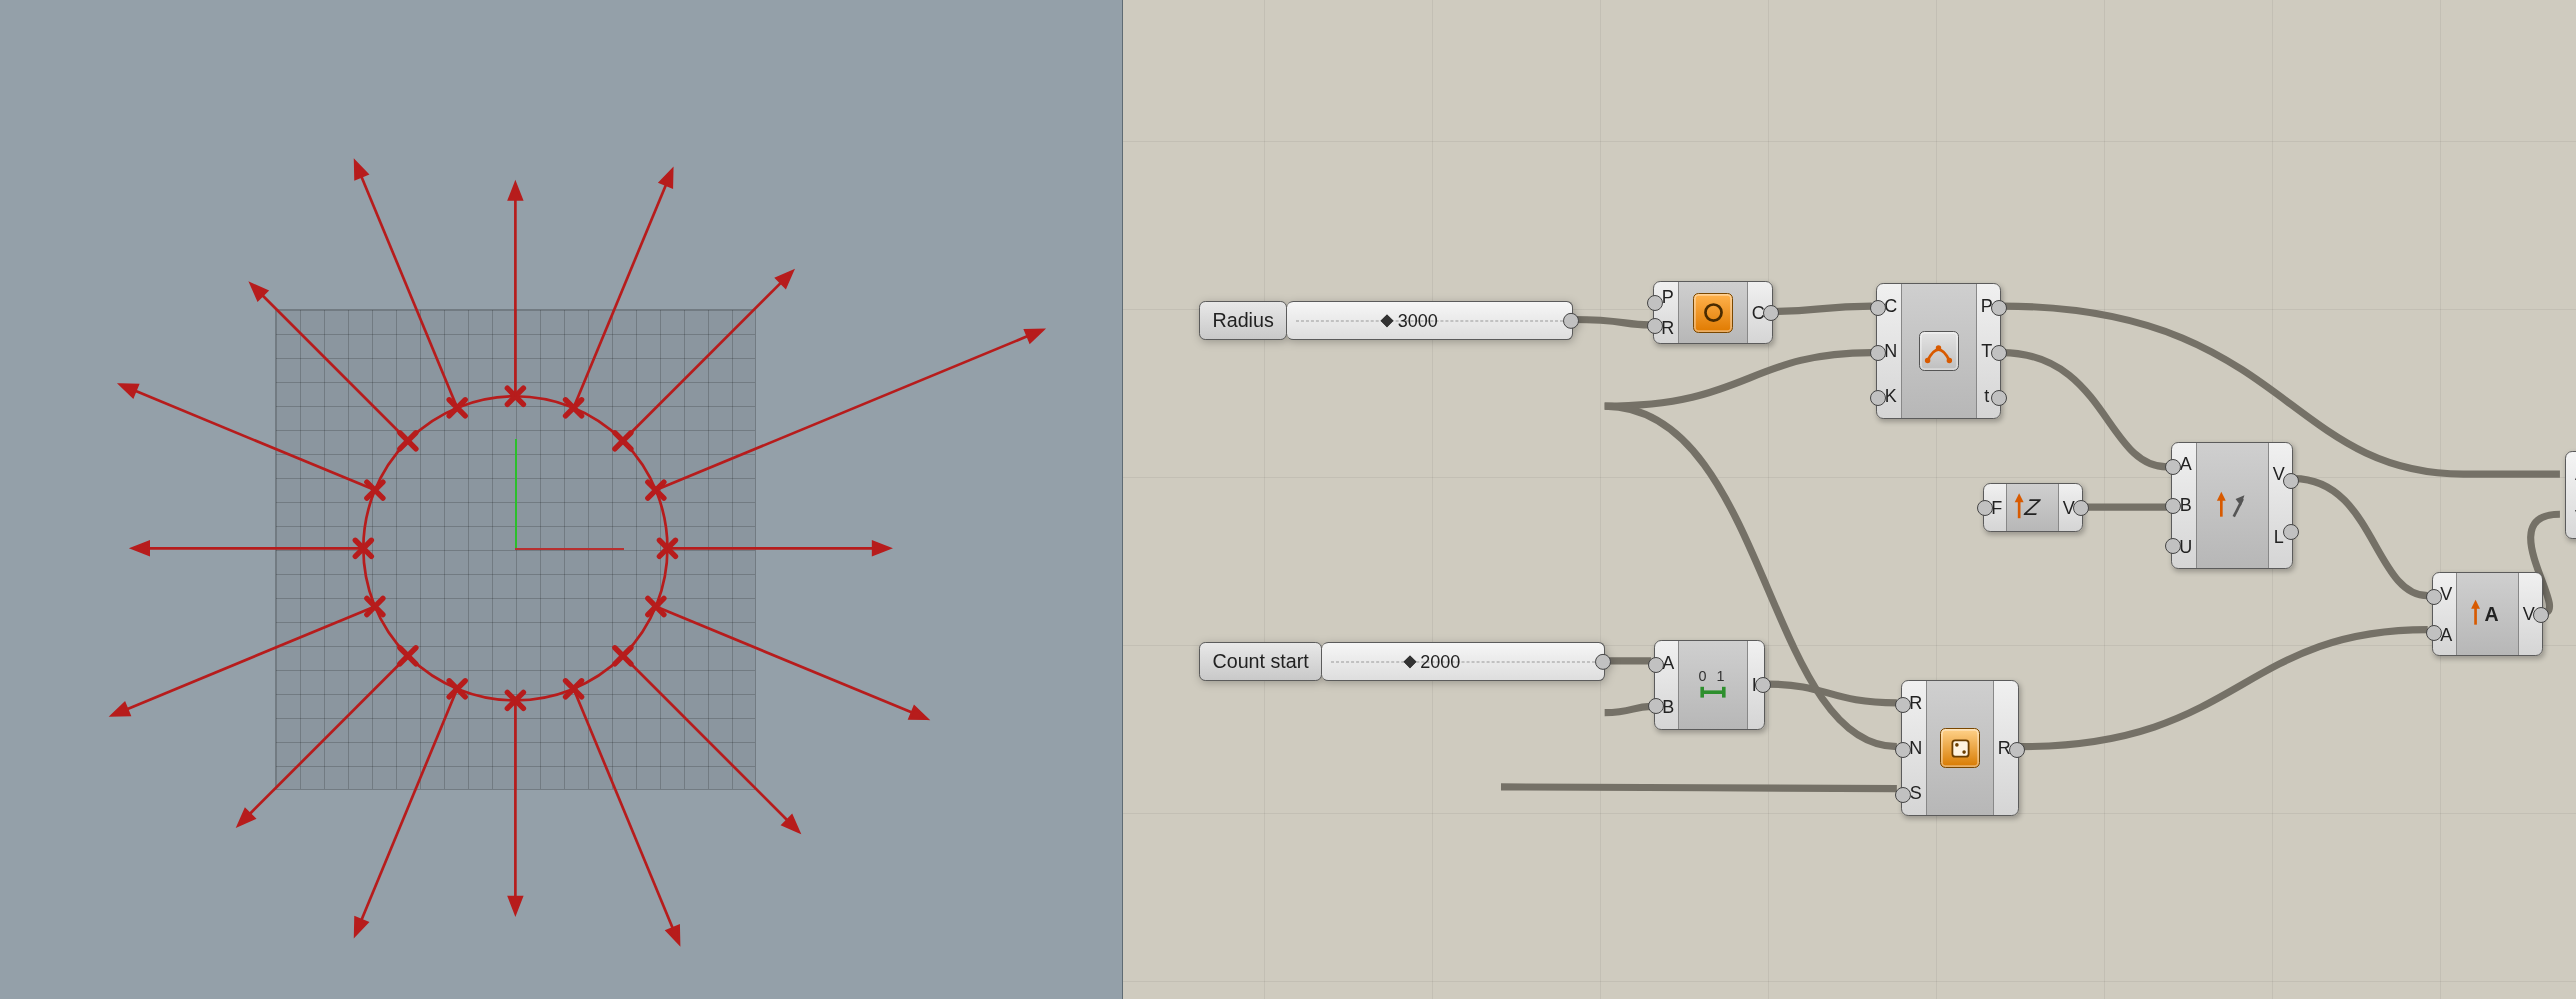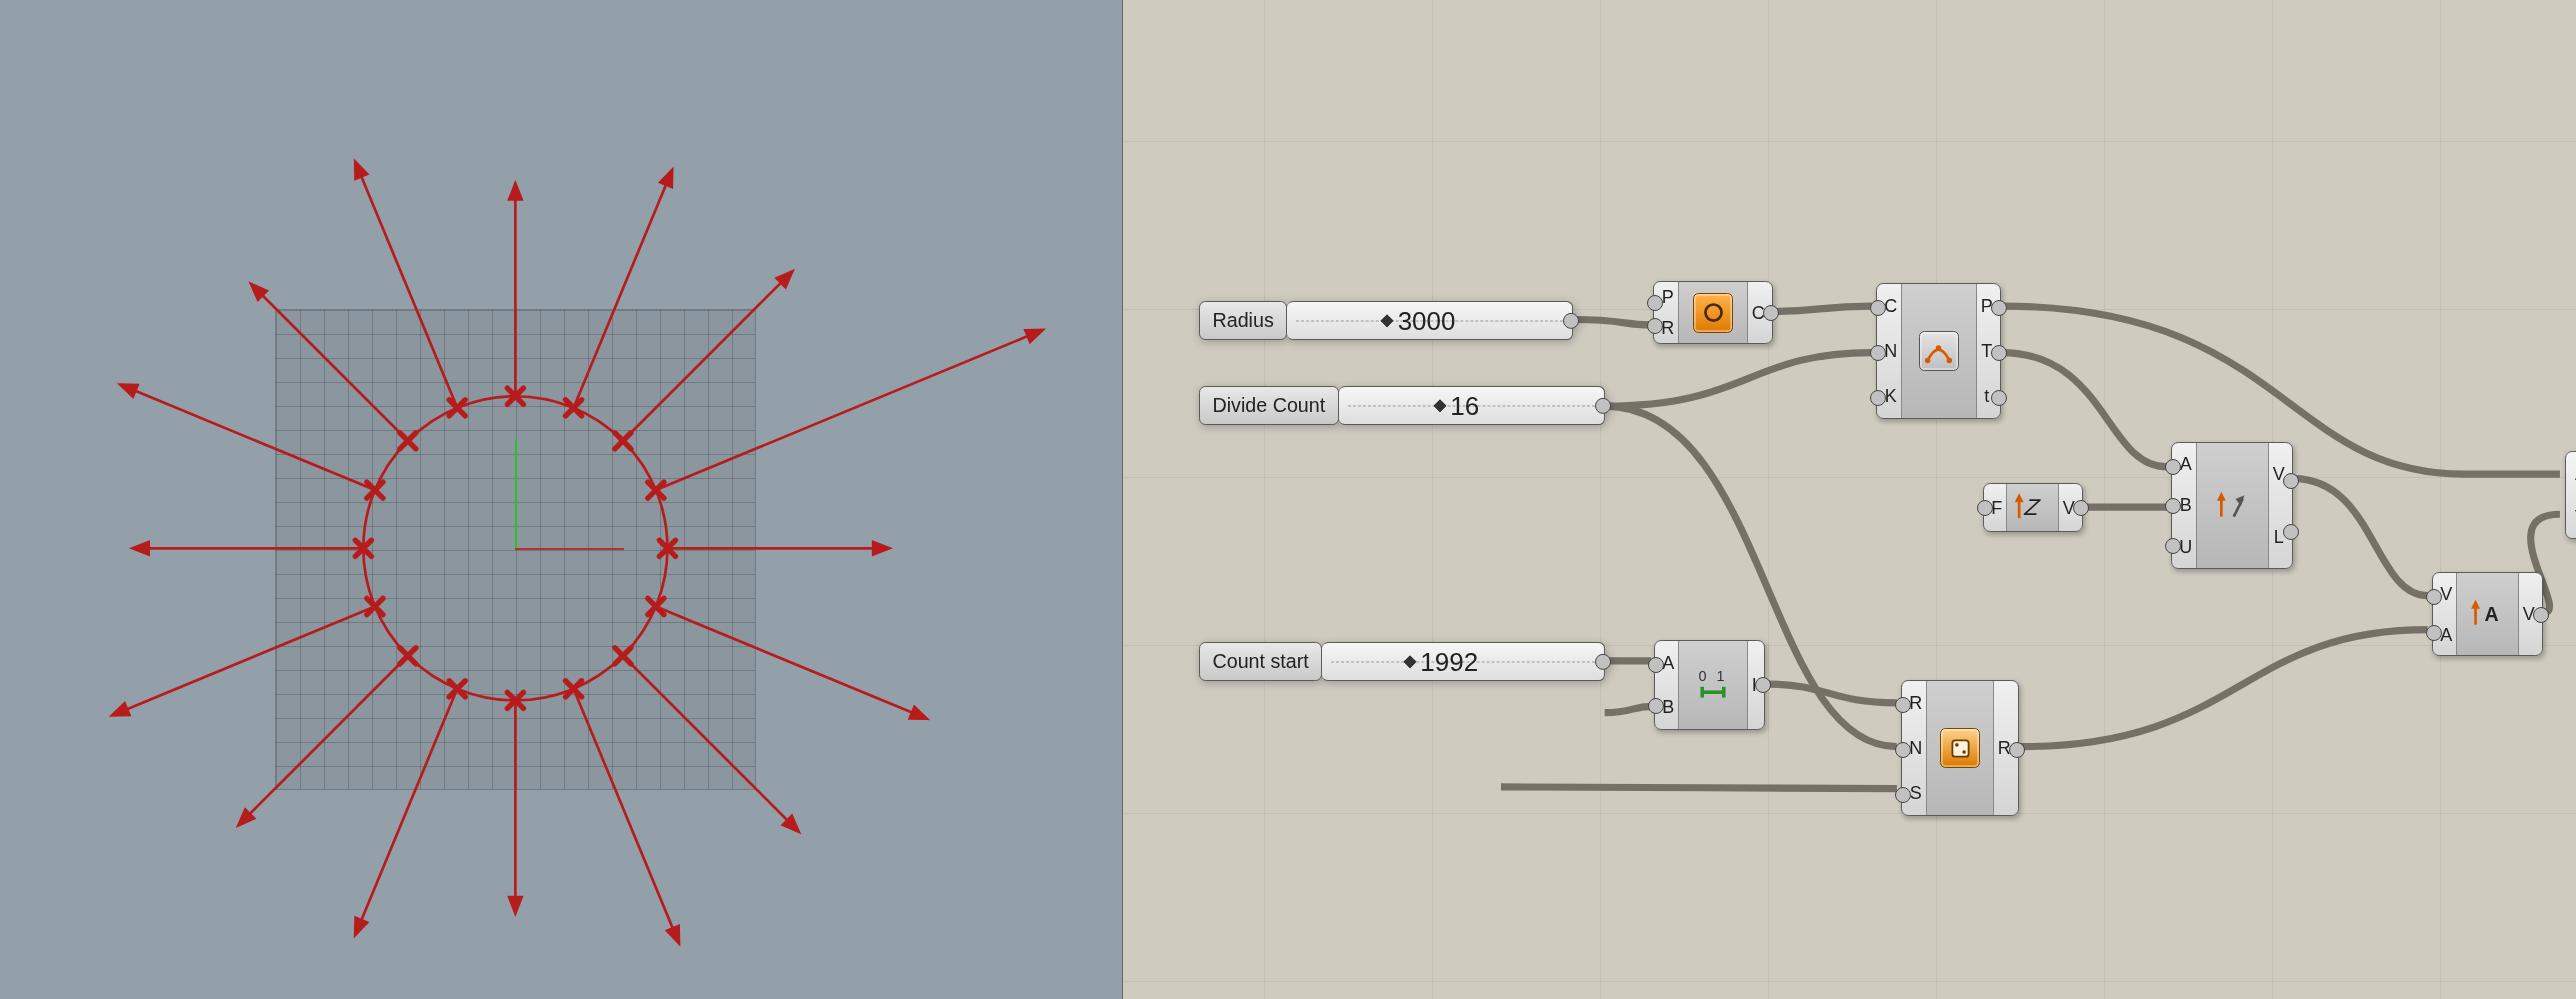--- a/index.html
+++ b/index.html
@@ -35,21 +35,21 @@
   .ports.left{padding:0 3.6px 0 7.2px;}
   .ports.right{padding:0 7.2px 0 3.6px;text-align:right;}
   .ports span{display:block;line-height:1.0;margin:3.6px 0;white-space:nowrap;}
   .mid{flex:1;background:linear-gradient(#cfcfcf,#b7b7b7);border-left:0.9px solid #888;border-right:0.9px solid #888;display:flex;align-items:center;justify-content:center;position:relative;}
   
   .slider{position:absolute;height:39px;display:flex;align-items:stretch;filter:drop-shadow(1.8px 2.7px 4.5px rgba(0,0,0,0.25));}
   .slider .label{background:linear-gradient(#e8e8e8,#c9c9c9);border:0.9px solid #5b5b5b;border-radius:6.3px;padding:0 12.5px;display:flex;align-items:center;font-size:19.7px;color:#222;}
   .slider .track{background:linear-gradient(#f6f6f6,#dedede);border:0.9px solid #5b5b5b;border-left:none;border-radius:6.3px;flex:1;position:relative;display:flex;align-items:center;}
   .slider .track::before{content:"";position:absolute;left:9px;right:9px;top:50%;height:0;border-top:0.9px dashed #999;transform:translateY(-50%);}
   .slider .thumb{position:absolute;top:50%;transform:translate(-50%,-50%) rotate(45deg);width:7.2px;height:7.2px;background:#333;border:0.9px solid #333;}
-  .slider .val{position:absolute;top:50%;transform:translateY(-50%);font-size:26px;color:#222;text-align:center;}
+  .slider .val{position:absolute;top:50%;transform:translateY(-50%);font-size:18px;color:#222;text-align:center;}
   .slider .out{position:absolute;right:-7.2px;top:50%;transform:translateY(-50%);width:14.3px;height:14.3px;background:#c1c1c1;border:0.9px solid #444;border-radius:50%;}
   
   .ic{width:38px;height:38px;border-radius:5.4px;background:linear-gradient(#ffb24d,#e07a00);border:0.9px solid #7a4700;box-shadow:inset 0 0 0 1.8px rgba(255,255,255,0.4);}
   .ic.gray{background:linear-gradient(#e4e4e4,#bfbfbf);border-color:#555;}
   
   .display{position:absolute;background:linear-gradient(#f5f5f5,#d8d8d8);border:0.9px solid #5b5b5b;border-radius:7.2px 0 0 7.2px;box-shadow:1.8px 2.7px 5.4px rgba(0,0,0,0.25);}
   .display::after{content:"";position:absolute;right:-7.2px;top:0;bottom:0;width:12.5px;
     background:linear-gradient(#f5f5f5,#d8d8d8);
     clip-path:polygon(0 0,100% 6%,40% 14%,100% 22%,30% 32%,100% 42%,40% 52%,100% 62%,30% 74%,100% 84%,40% 94%,0 100%);}
   
@@ -160,34 +160,26 @@
 
     <div class="slider" style="left:76px;top:301px;width:374px;">
       <div class="label">Radius</div>
       <div class="track">
         <div class="thumb" style="left:35%;"></div>
         <div class="val" style="left:calc(35% + 10.7px);">3000</div>
         <div class="out"></div>
       </div>
     </div>
 
-    <div class="slider" style="left:76px;top:386px;width:406px;">
-      <div class="label">Divide Count</div>
-      <div class="track">
-        <div class="thumb" style="left:38%;"></div>
-        <div class="val" style="left:calc(38% + 10.7px);">16</div>
-        <div class="out"></div>
-      </div>
-    </div>
 
     <div class="slider" style="left:76px;top:642px;width:406px;">
       <div class="label">Count start</div>
       <div class="track">
         <div class="thumb" style="left:31%;"></div>
-        <div class="val" style="left:calc(31% + 10.7px);">1992</div>
+        <div class="val" style="left:calc(31% + 10.7px);">2000</div>
         <div class="out"></div>
       </div>
     </div>
 
 
 
     <div class="node" style="left:530px;top:281px;width:118px;height:61px;">
       <div class="body">
         <div class="ports left">
           <span>P</span>

